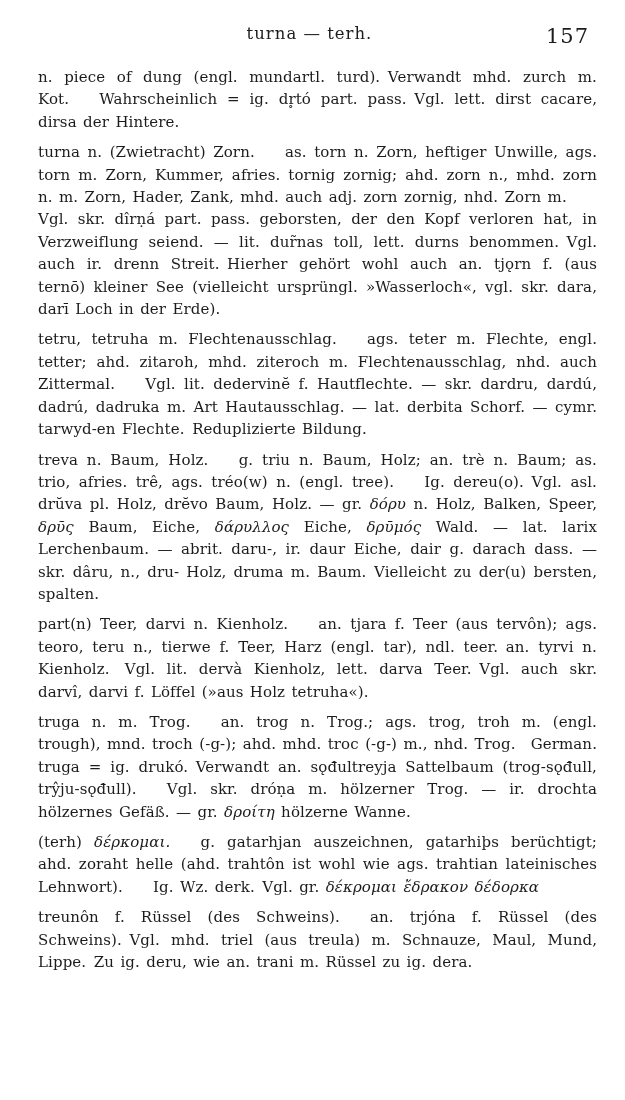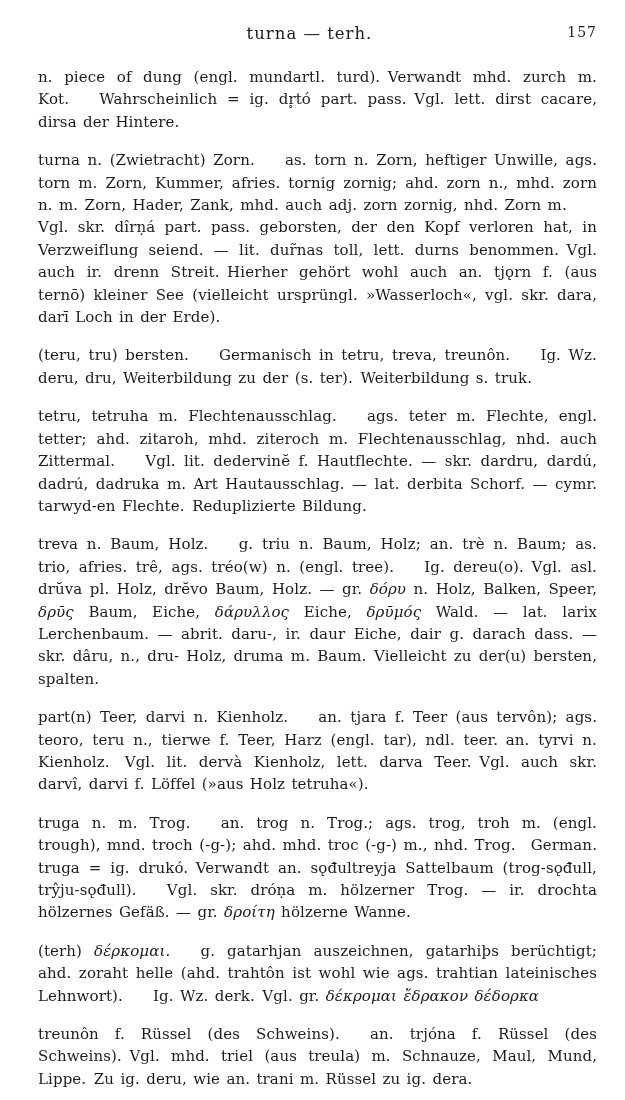--- a/index.html
+++ b/index.html
@@ -31,27 +31,27 @@
   .running-head .title {
     position: absolute;
     left: 0; right: 16px;
     text-align: center;
     font-size: 16.5px;
     letter-spacing: 1px;
     white-space: nowrap;
   }
   .running-head .pageno {
     position: absolute;
-    right: 0; top: 0;
-    font-size: 14px;
+    right: 8px; top: 0;
+    font-size: 21px;
     letter-spacing: 1px;
   }
   
   .dict-body p.entry {
-    margin: 16px 0 5px 0;
+    margin: 8px 0 5px 0;
     font-size: 15px;
     line-height: 22.4px;
     text-align: justify;
     word-spacing: 1.5px;
     letter-spacing: 0.1px;
   }
   .lvl-root  { margin-left: 0; }
   .lvl-entry { margin-left: 27px; }
   .lvl-sub   { margin-left: 62px; }
   .b { font-weight: normal; }
@@ -63,21 +63,20 @@
 <div class="page">
 
   <div class="running-head">
     <div class="title">turna — terh.</div>
     <div class="pageno">157</div>
   </div>
 
   <div class="dict-body">
     <p class="entry lvl-entry"><span>n. piece of dung (engl. mundartl. turd). Verwandt mhd. zurch m. Kot.  Wahrscheinlich = ig. dr̥tó part. pass. Vgl. lett. dirst cacare, dirsa der Hintere.</span></p>
     <p class="entry lvl-entry"><span class="b">turna</span><span> n. (Zwietracht) Zorn.  as. torn n. Zorn, heftiger Unwille, ags. torn m. Zorn, Kummer, afries. tornig zornig; ahd. zorn n., mhd. zorn n. m. Zorn, Hader, Zank, mhd. auch adj. zorn zornig, nhd. Zorn m.  Vgl. skr. dîrṇá part. pass. geborsten, der den Kopf verloren hat, in Verzweiflung seiend. — lit. dur̃nas toll, lett. durns benommen. Vgl. auch ir. drenn Streit. Hierher gehört wohl auch an. tjǫrn f. (aus ternō) kleiner See (vielleicht ursprüngl. »Wasserloch«, vgl. skr. dara, darī Loch in der Erde).</span></p>
-    <p class="entry lvl-entry"><span class="b">(teru, tru)</span><span> bersten.  Germanisch in tetru, treva, treunôn.  Ig. Wz. deru, dru, Weiterbildung zu der (s. ter). Weiterbildung s. truk.</span></p>
     <p class="entry lvl-entry"><span class="b">tetru, tetruha</span><span> m. Flechtenausschlag.  ags. teter m. Flechte, engl. tetter; ahd. zitaroh, mhd. ziteroch m. Flechtenausschlag, nhd. auch Zittermal.  Vgl. lit. dedervinĕ f. Hautflechte. — skr. dardru, dardú, dadrú, dadruka m. Art Hautausschlag. — lat. derbita Schorf. — cymr. tarwyd-en Flechte. Reduplizierte Bildung.</span></p>
     <p class="entry lvl-entry"><span class="b">treva</span><span> n. Baum, Holz.  g. triu n. Baum, Holz; an. trè n. Baum; as. trio, afries. trê, ags. tréo(w) n. (engl. tree).  Ig. dereu(o). Vgl. asl. drŭva pl. Holz, drĕvo Baum, Holz. — gr. </span><span class="i">δόρυ</span><span> n. Holz, Balken, Speer, </span><span class="i">δρῦς</span><span> Baum, Eiche, </span><span class="i">δάρυλλος</span><span> Eiche, </span><span class="i">δρῡμός</span><span> Wald. — lat. larix Lerchenbaum. — abrit. daru-, ir. daur Eiche, dair g. darach dass. — skr. dâru, n., dru- Holz, druma m. Baum. Vielleicht zu der(u) bersten, spalten.</span></p>
     <p class="entry lvl-sub"><span class="b">part(n)</span><span> Teer, </span><span class="b">darvi</span><span> n. Kienholz.  an. tjara f. Teer (aus tervôn); ags. teoro, teru n., tierwe f. Teer, Harz (engl. tar), ndl. teer. an. tyrvi n. Kienholz. Vgl. lit. dervà Kienholz, lett. darva Teer. Vgl. auch skr. darvî, darvi f. Löffel (»aus Holz tetruha«).</span></p>
     <p class="entry lvl-sub"><span class="b">truga</span><span> n. m. Trog.  an. trog n. Trog.; ags. trog, troh m. (engl. trough), mnd. troch (-g-); ahd. mhd. troc (-g-) m., nhd. Trog. German. truga = ig. drukó. Verwandt an. sǫđultreyja Sattelbaum (trog-sǫđull, trŷju-sǫđull).  Vgl. skr. dróṇa m. hölzerner Trog. — ir. drochta hölzernes Gefäß. — gr. </span><span class="i">δροίτη</span><span> hölzerne Wanne.</span></p>
     <p class="entry lvl-root"><span class="b">(terh)</span><span> </span><span class="i">δέρκομαι.</span><span>  g. gatarhjan auszeichnen, gatarhiþs berüchtigt; ahd. zoraht helle (ahd. trahtôn ist wohl wie ags. trahtian lateinisches Lehnwort).  Ig. Wz. derk. Vgl. gr. </span><span class="i">δέκρομαι ἔδρακον δέδορκα</span></p>
     <p class="entry lvl-entry"><span class="b">treunôn</span><span> f. Rüssel (des Schweins).  an. trjóna f. Rüssel (des Schweins). Vgl. mhd. triel (aus treula) m. Schnauze, Maul, Mund, Lippe. Zu ig. deru, wie an. trani m. Rüssel zu ig. dera.</span></p>
   </div>
 
 </div>
 

